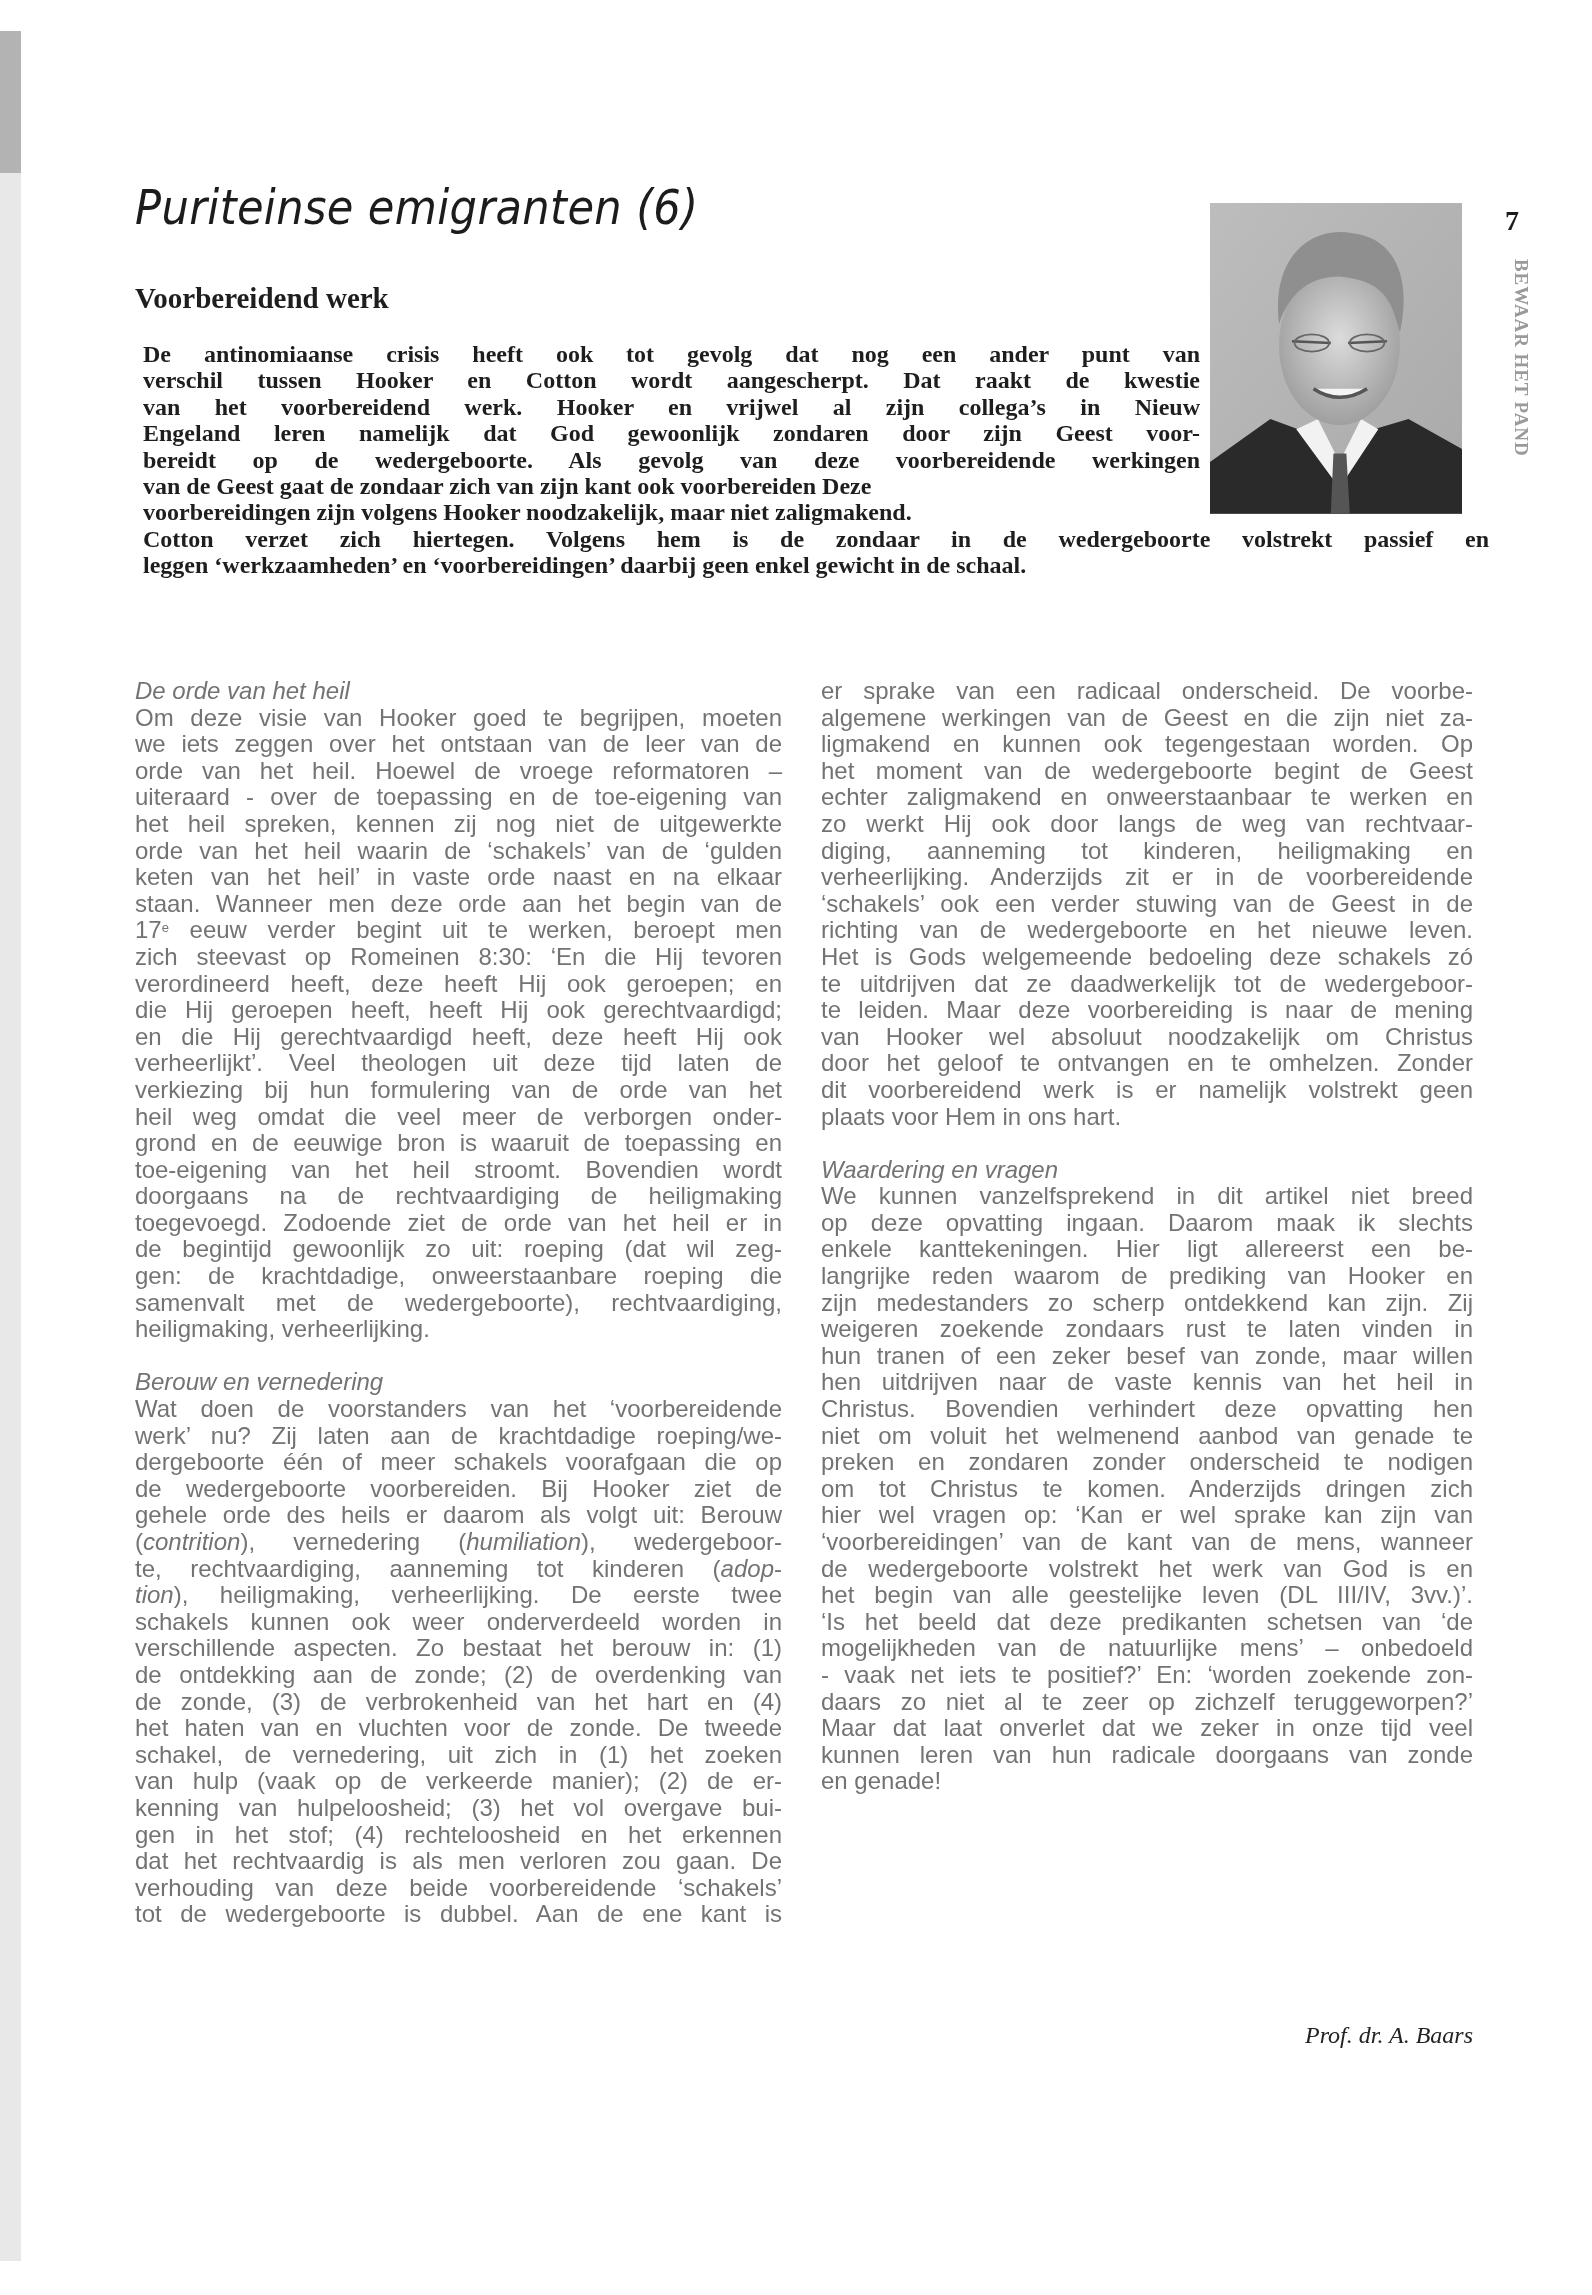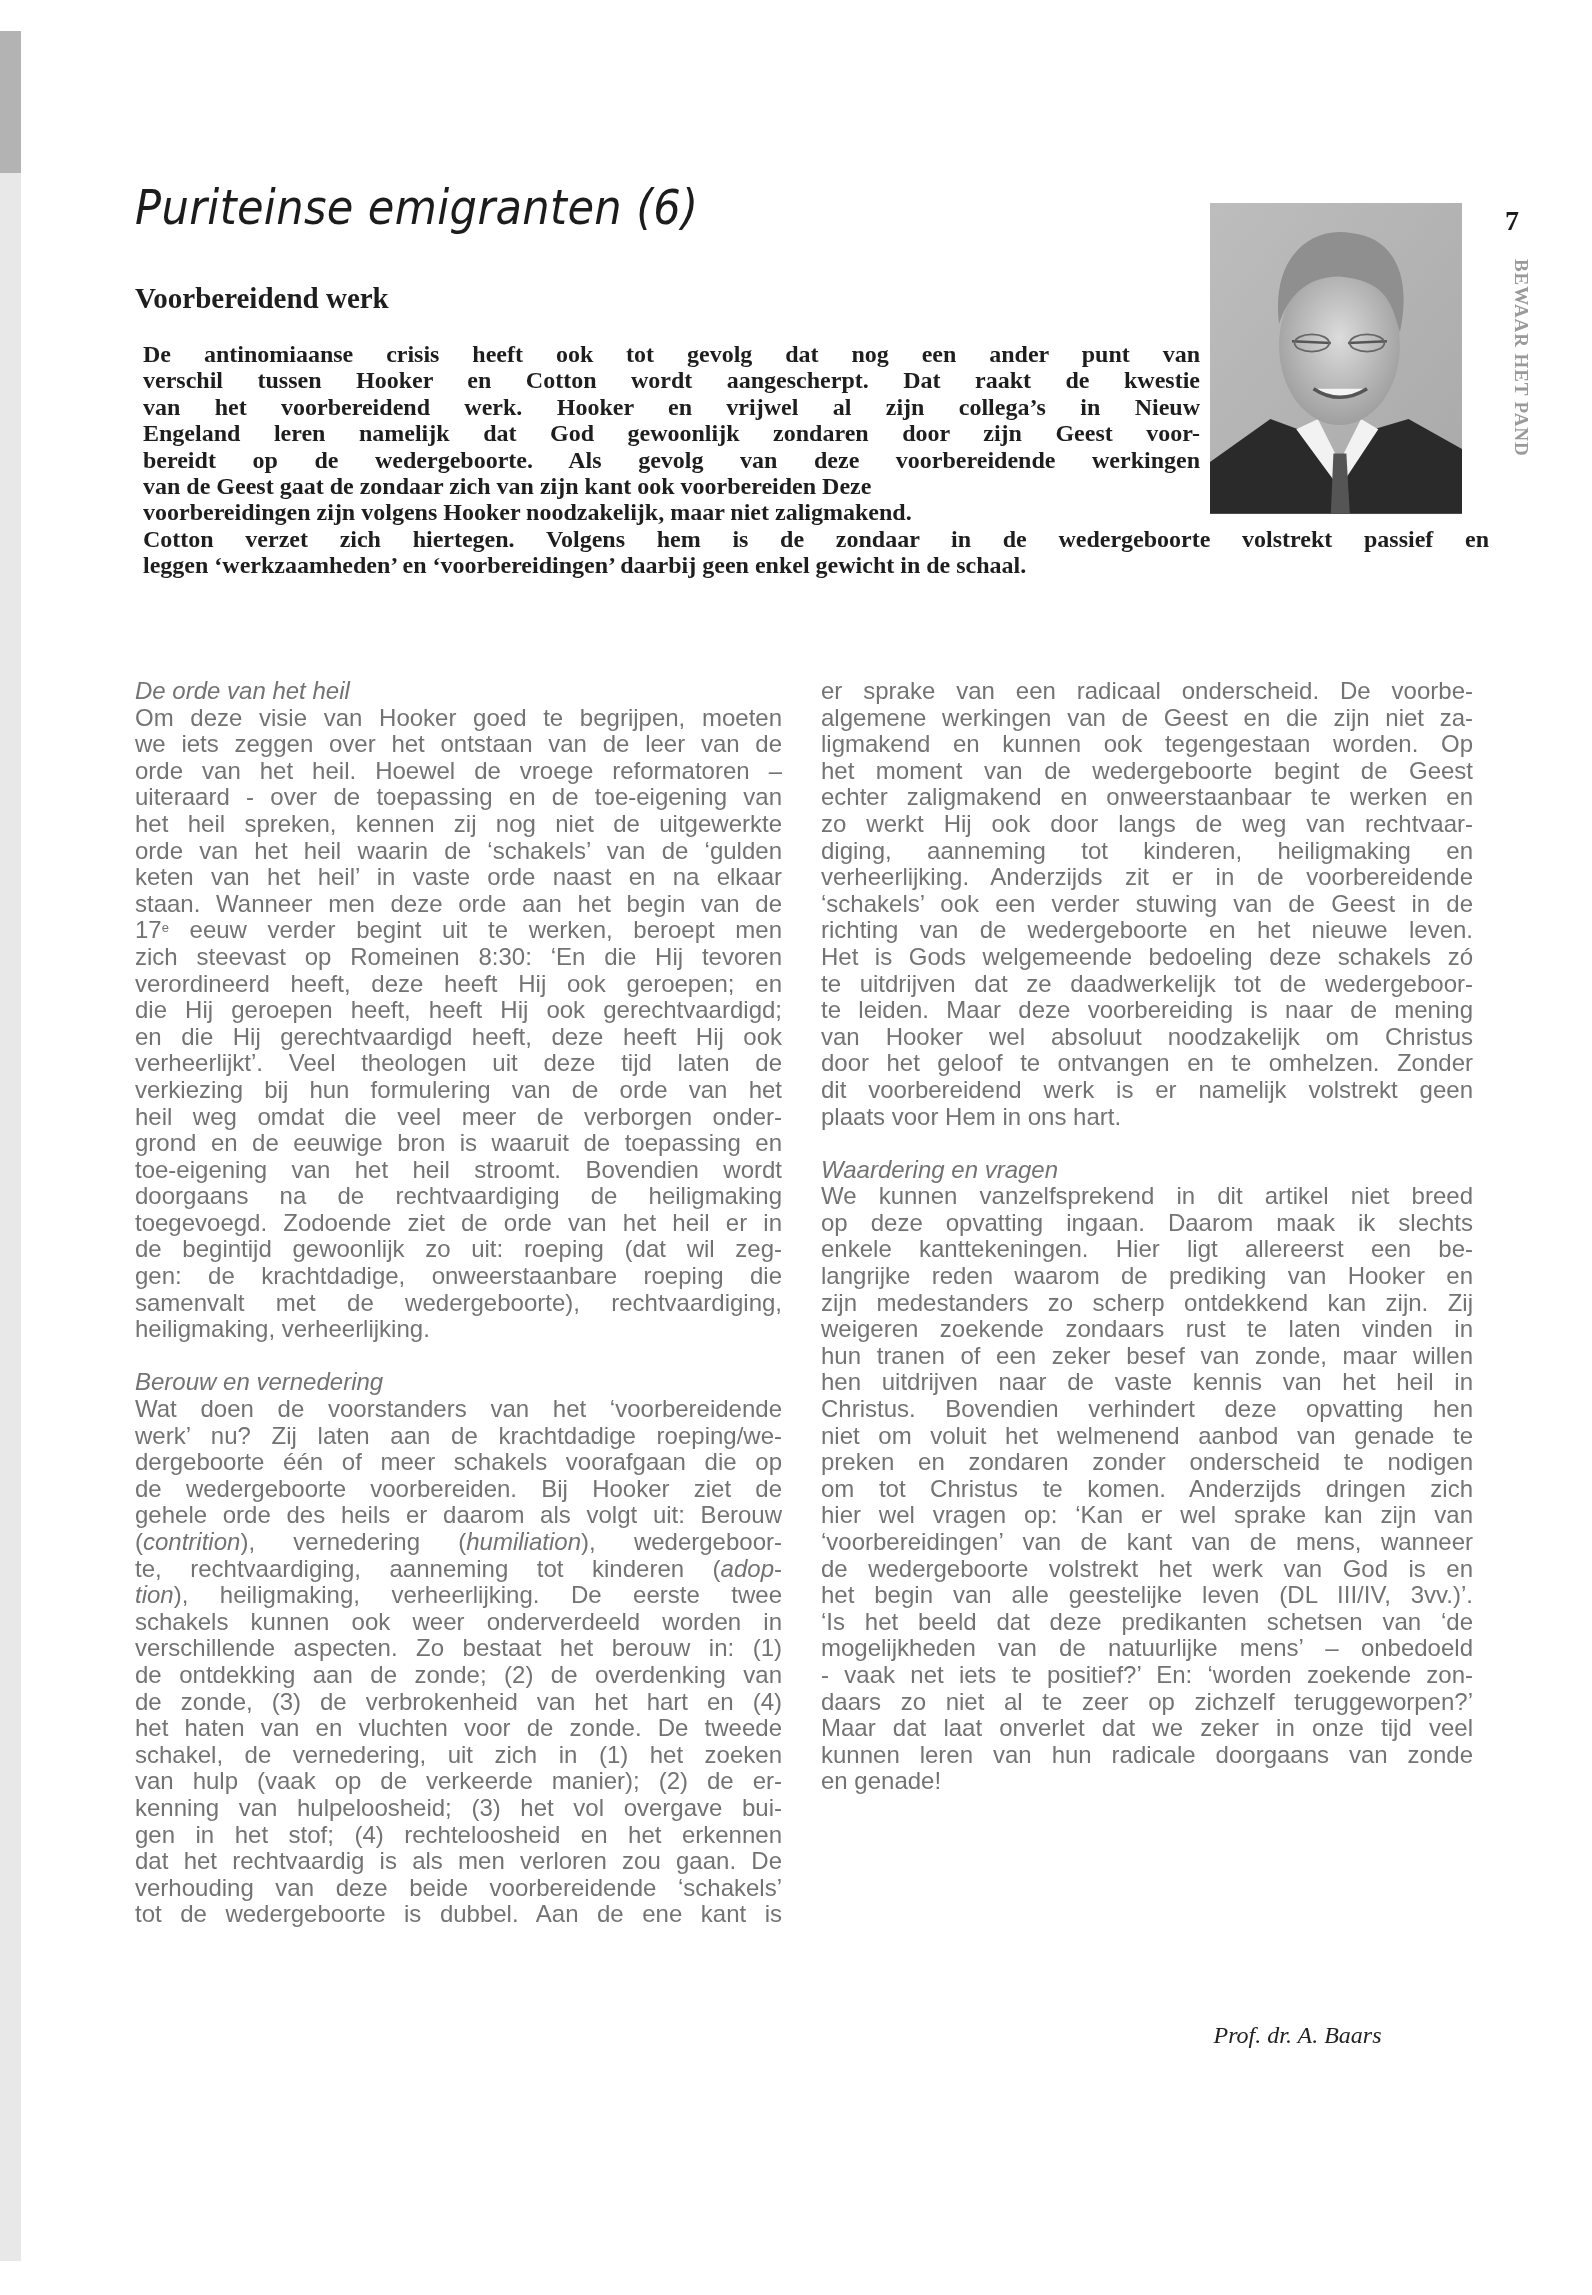--- a/index.html
+++ b/index.html
@@ -16,21 +16,21 @@
   .runhead { position: absolute; left: 1510px; top: 259px; writing-mode: vertical-rl; font-family: "Liberation Serif", serif; font-weight: bold; font-size: 19px; color: #9a9a9a; letter-spacing: 0.9px; }
   .col { position: absolute; top: 664px; font-family: Liberation Sans, sans-serif; font-size: 24px; line-height: 26.6px; color: #737373; margin-top: 14px; }
   .col.left { left: 135px; width: 647px; }
   .col.right { left: 821px; width: 652px; }
   .col .l { display: block; white-space: nowrap; }
   .col .l.j { text-align: justify; text-align-last: justify; white-space: normal; }
   .col .h { display: block; font-style: italic; }
   .col .gap { display: block; height: 26.6px; }
   .col sup { font-size: 13px; vertical-align: top; line-height: 1; position: relative; top: 3.5px; }
   .col i { font-style: italic; }
-  .sig { position: absolute; left: 1122px; top: 2022px; width: 351px; text-align: center; font-family: "Liberation Serif", serif; font-style: italic; font-size: 24px; color: #222; }
+  .sig { position: absolute; left: 1122px; top: 2022px; width: 351px; text-align: right; font-family: "Liberation Serif", serif; font-style: italic; font-size: 24px; color: #222; }
 </style>
 </head>
 <body>
 
 <div class="edge-dark"></div>
 <div class="edge-light"></div>
 
 <h1 class="title">Puriteinse emigranten (6)</h1>
 <h2 class="subhead">Voorbereidend werk</h2>
 

